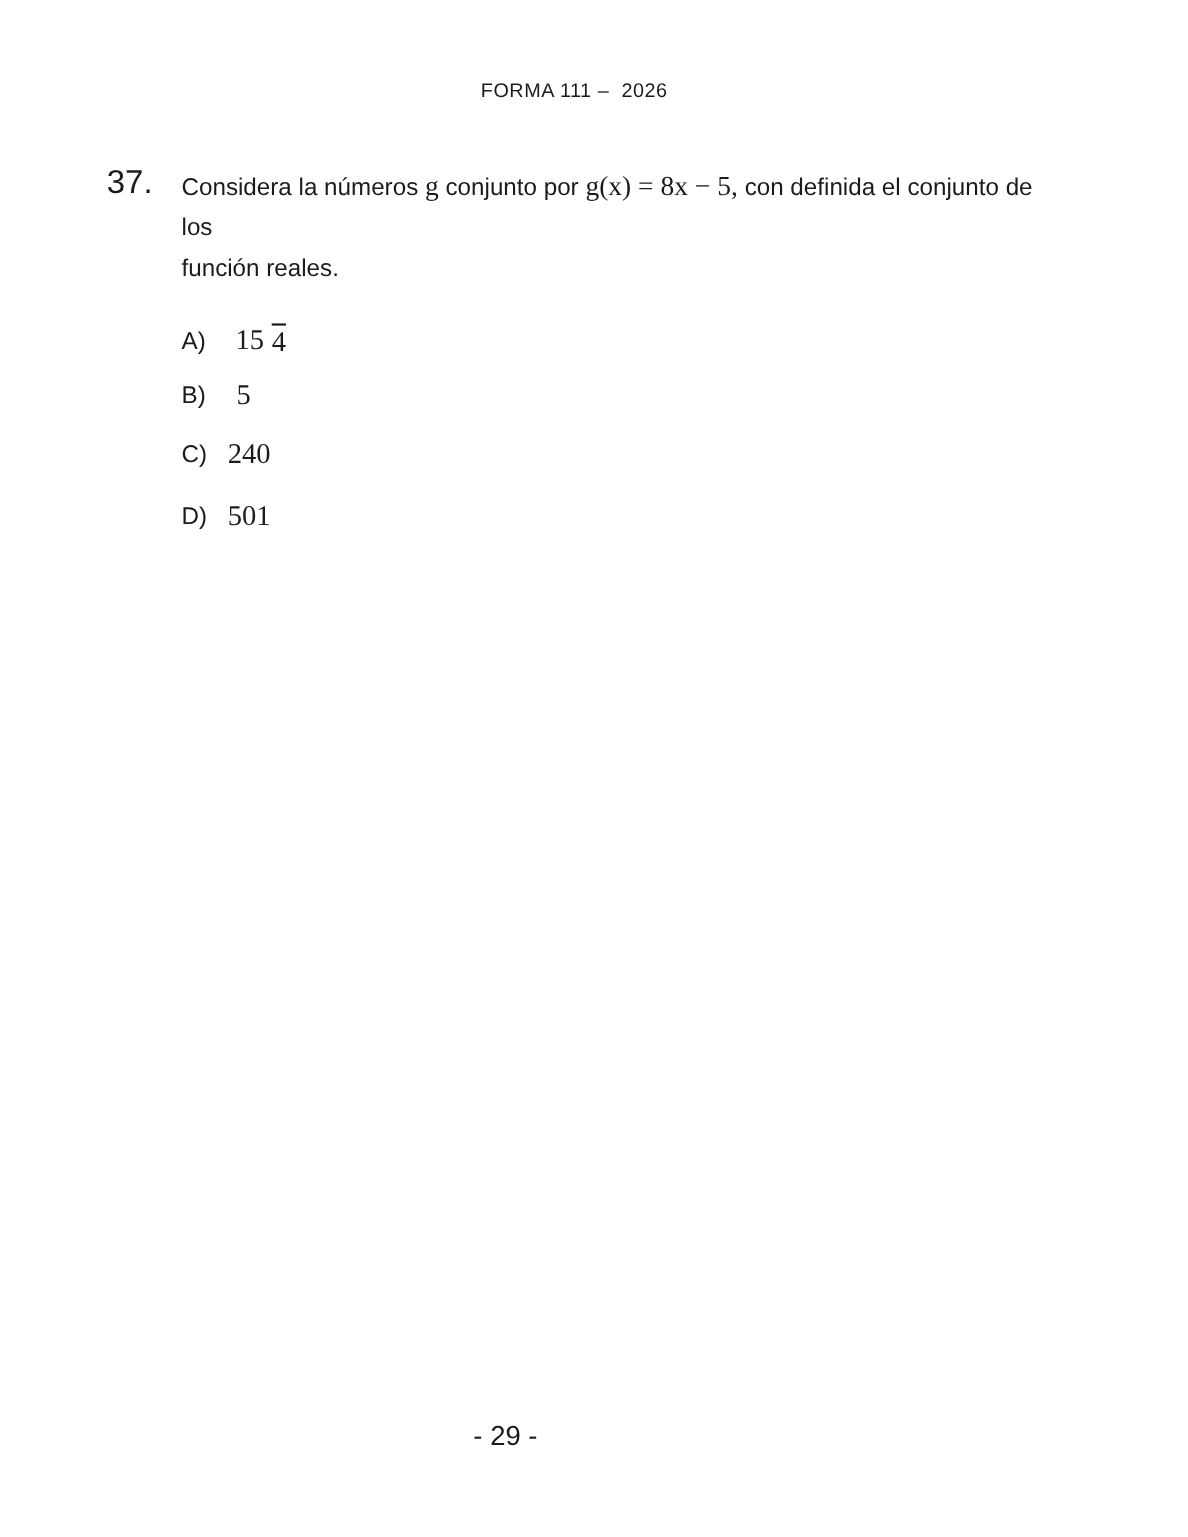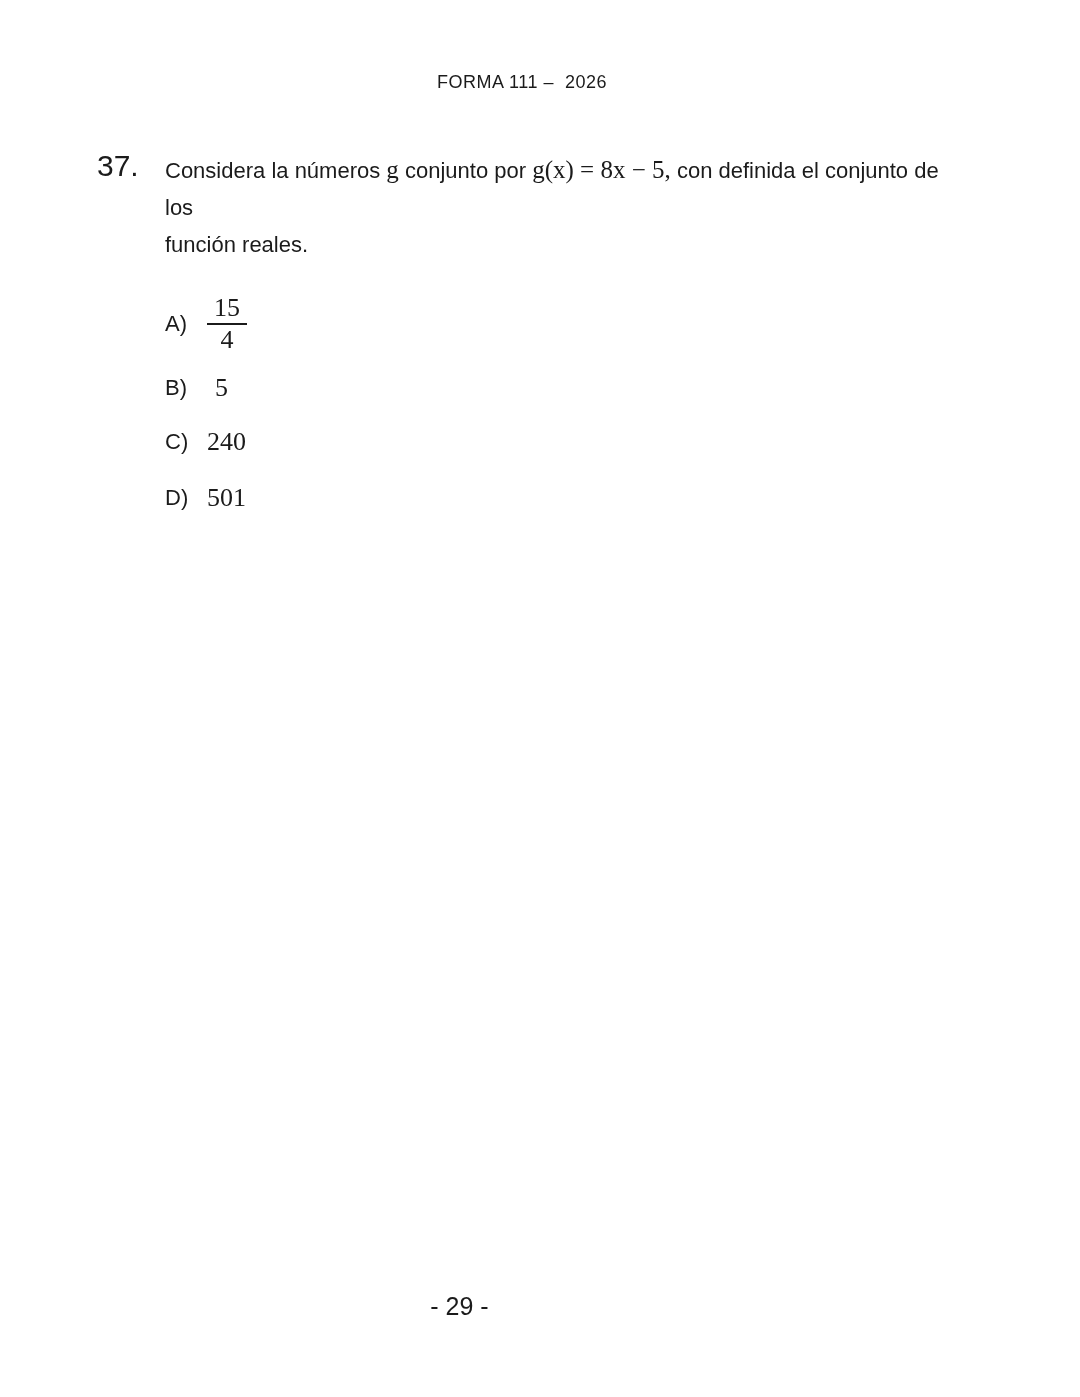--- a/index.html
+++ b/index.html
@@ -58,21 +58,21 @@
     font-size:22px;
     flex:0 0 42px;
   }
   .opt-value {
     font-family:"Liberation Serif", "DejaVu Serif", serif;
     font-size:26px;
   }
   .opt-b-value { padding-left:8px; }
   .frac {
     display:inline-flex;
-    flex-direction:column;
+    flex-direction:row;
     align-items:center;
     font-family:"Liberation Serif", "DejaVu Serif", serif;
     font-size:26px;
     line-height:28px;
   }
   .frac .num { padding:0 7px 1px 7px; }
   .frac .den { border-top:2px solid #1b1b1b; width:100%; text-align:center; padding-top:1px; }
   .option-b { margin-top:19px; }
   .option-c { margin-top:24px; }
   .option-d { margin-top:26px; }

